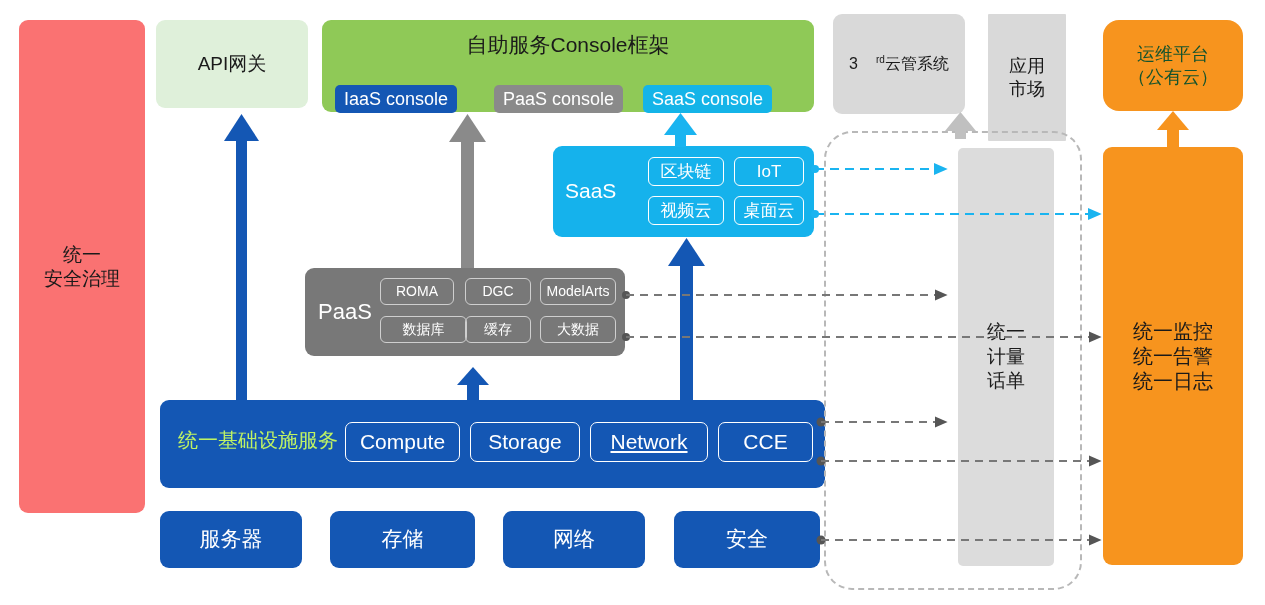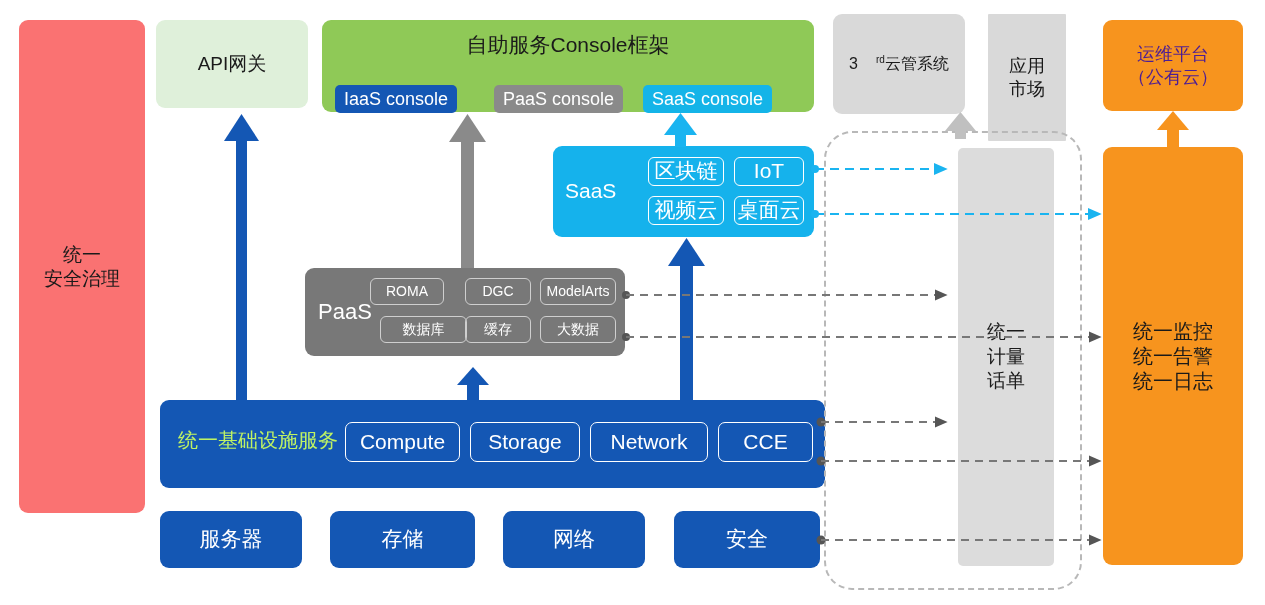--- a/index.html
+++ b/index.html
@@ -83,22 +83,22 @@
   #third-party sup{ font-size:10px; vertical-align:super;padding-left:18px; }
   #app-market{
     left:988px; top:14px; width:78px; height:127px;
     background:#d9d9d9; color:#1a1a1a; font-size:18px;
     border-radius:1px;
   }
 
   
   #ops-platform-top{
     left:1103px; top:20px; width:140px; height:91px;
-    background:#f7941e; color:#4c1d95; font-size:18px;
-    border-radius:9px;
+    background:#f7941e; color:#14532d; font-size:18px;
+    border-radius:16px;
   }
   #ops-platform-bar{
     left:1103px; top:147px; width:140px; height:418px;
     background:#f7941e; color:#1a1a1a; font-size:20px;
     border-radius:9px;
   }
 
   
   #saas-block{
     left:553px; top:146px; width:261px; height:91px;
@@ -109,21 +109,21 @@
   #saas-label{
     position:absolute; left:12px; top:32px;
     font-size:21px; color:#ffffff;
   }
   .saas-chip{
     position:absolute;
     height:29px;
     border:1.6px solid #ffffff;
     border-radius:6px;
     display:flex; align-items:center; justify-content:center;
-    color:#ffffff; font-size:21px;
+    color:#ffffff; font-size:17px;
     box-sizing:border-box;
     white-space:nowrap;
   }
   #saas-c0{ left:95px;  top:11px; width:76px; }
   #saas-c1{ left:181px; top:11px; width:70px; }
   #saas-c2{ left:95px;  top:50px; width:76px; }
   #saas-c3{ left:181px; top:50px; width:70px; }
 
   
   #paas-block{
@@ -139,21 +139,21 @@
   .paas-chip{
     position:absolute;
     height:27px;
     border:1.4px solid #cfcfcf;
     border-radius:6px;
     display:flex; align-items:center; justify-content:center;
     color:#ffffff; font-size:14px;
     box-sizing:border-box;
     white-space:nowrap;
   }
-  #paas-c0{ left:65px;  top:10px; width:74px; }
+  #paas-c0{ left:75px;  top:10px; width:74px; }
   #paas-c1{ left:160px; top:10px; width:66px; }
   #paas-c2{ left:235px; top:10px; width:76px; }
   #paas-c3{ left:75px;  top:48px; width:87px; }
   #paas-c4{ left:160px; top:48px; width:66px; }
   #paas-c5{ left:235px; top:48px; width:76px; }
 
   
   #infra-bar{
     left:160px; top:400px; width:665px; height:88px;
     background:#1457b4;
@@ -170,21 +170,21 @@
     height:40px;
     border:1.8px solid #ffffff;
     border-radius:7px;
     display:flex; align-items:center; justify-content:center;
     color:#ffffff; font-size:21px;
     box-sizing:border-box;
     white-space:nowrap;
   }
   #infra-c0{ left:185px; width:115px; }
   #infra-c1{ left:310px; width:110px; }
-  #infra-c2{ left:430px; width:118px; }
+  #infra-c2{ left:430px; width:118px;text-decoration:underline; }
   #infra-c3{ left:558px; width:95px; }
 
   
   .resource-box{
     top:511px; height:57px;
     background:#1457b4; color:#ffffff; font-size:21px;
     border-radius:9px;
   }
   #res-0{ left:160px; width:142px; }
   #res-1{ left:330px; width:145px; }

